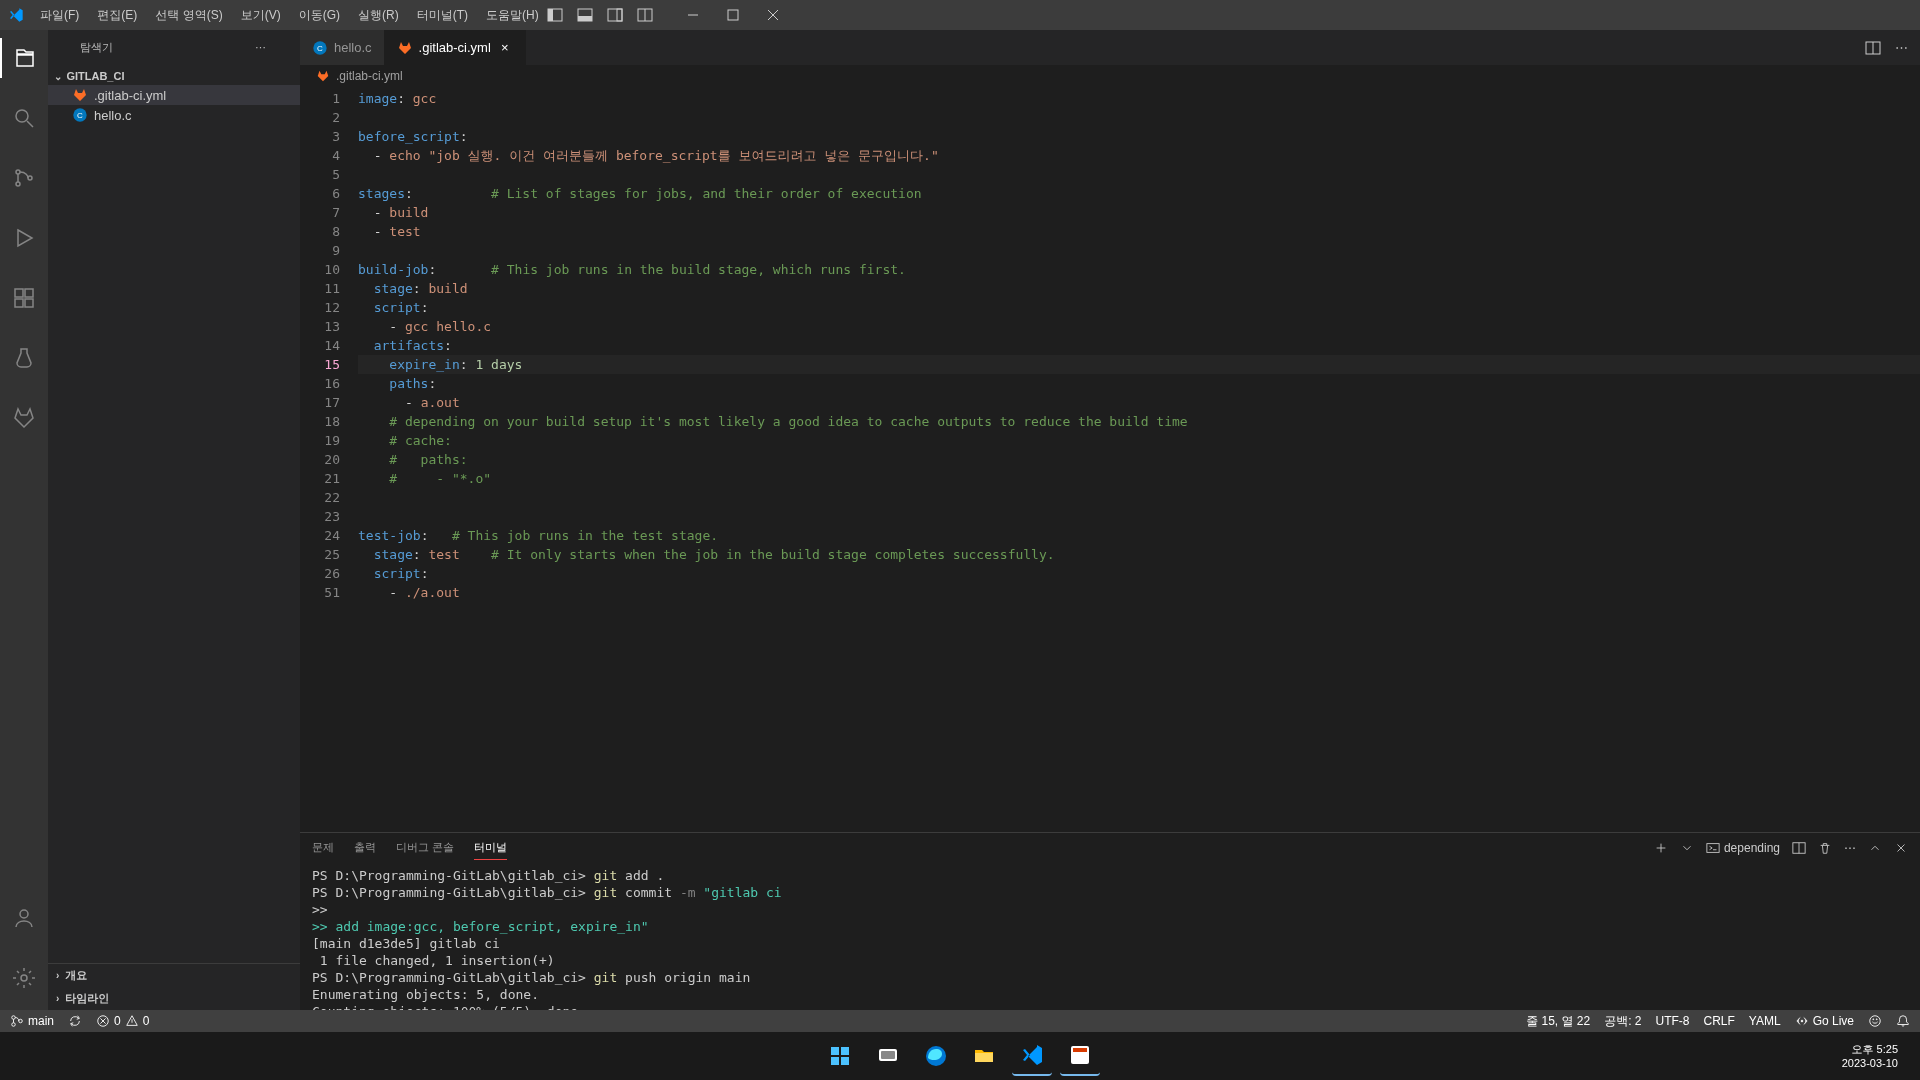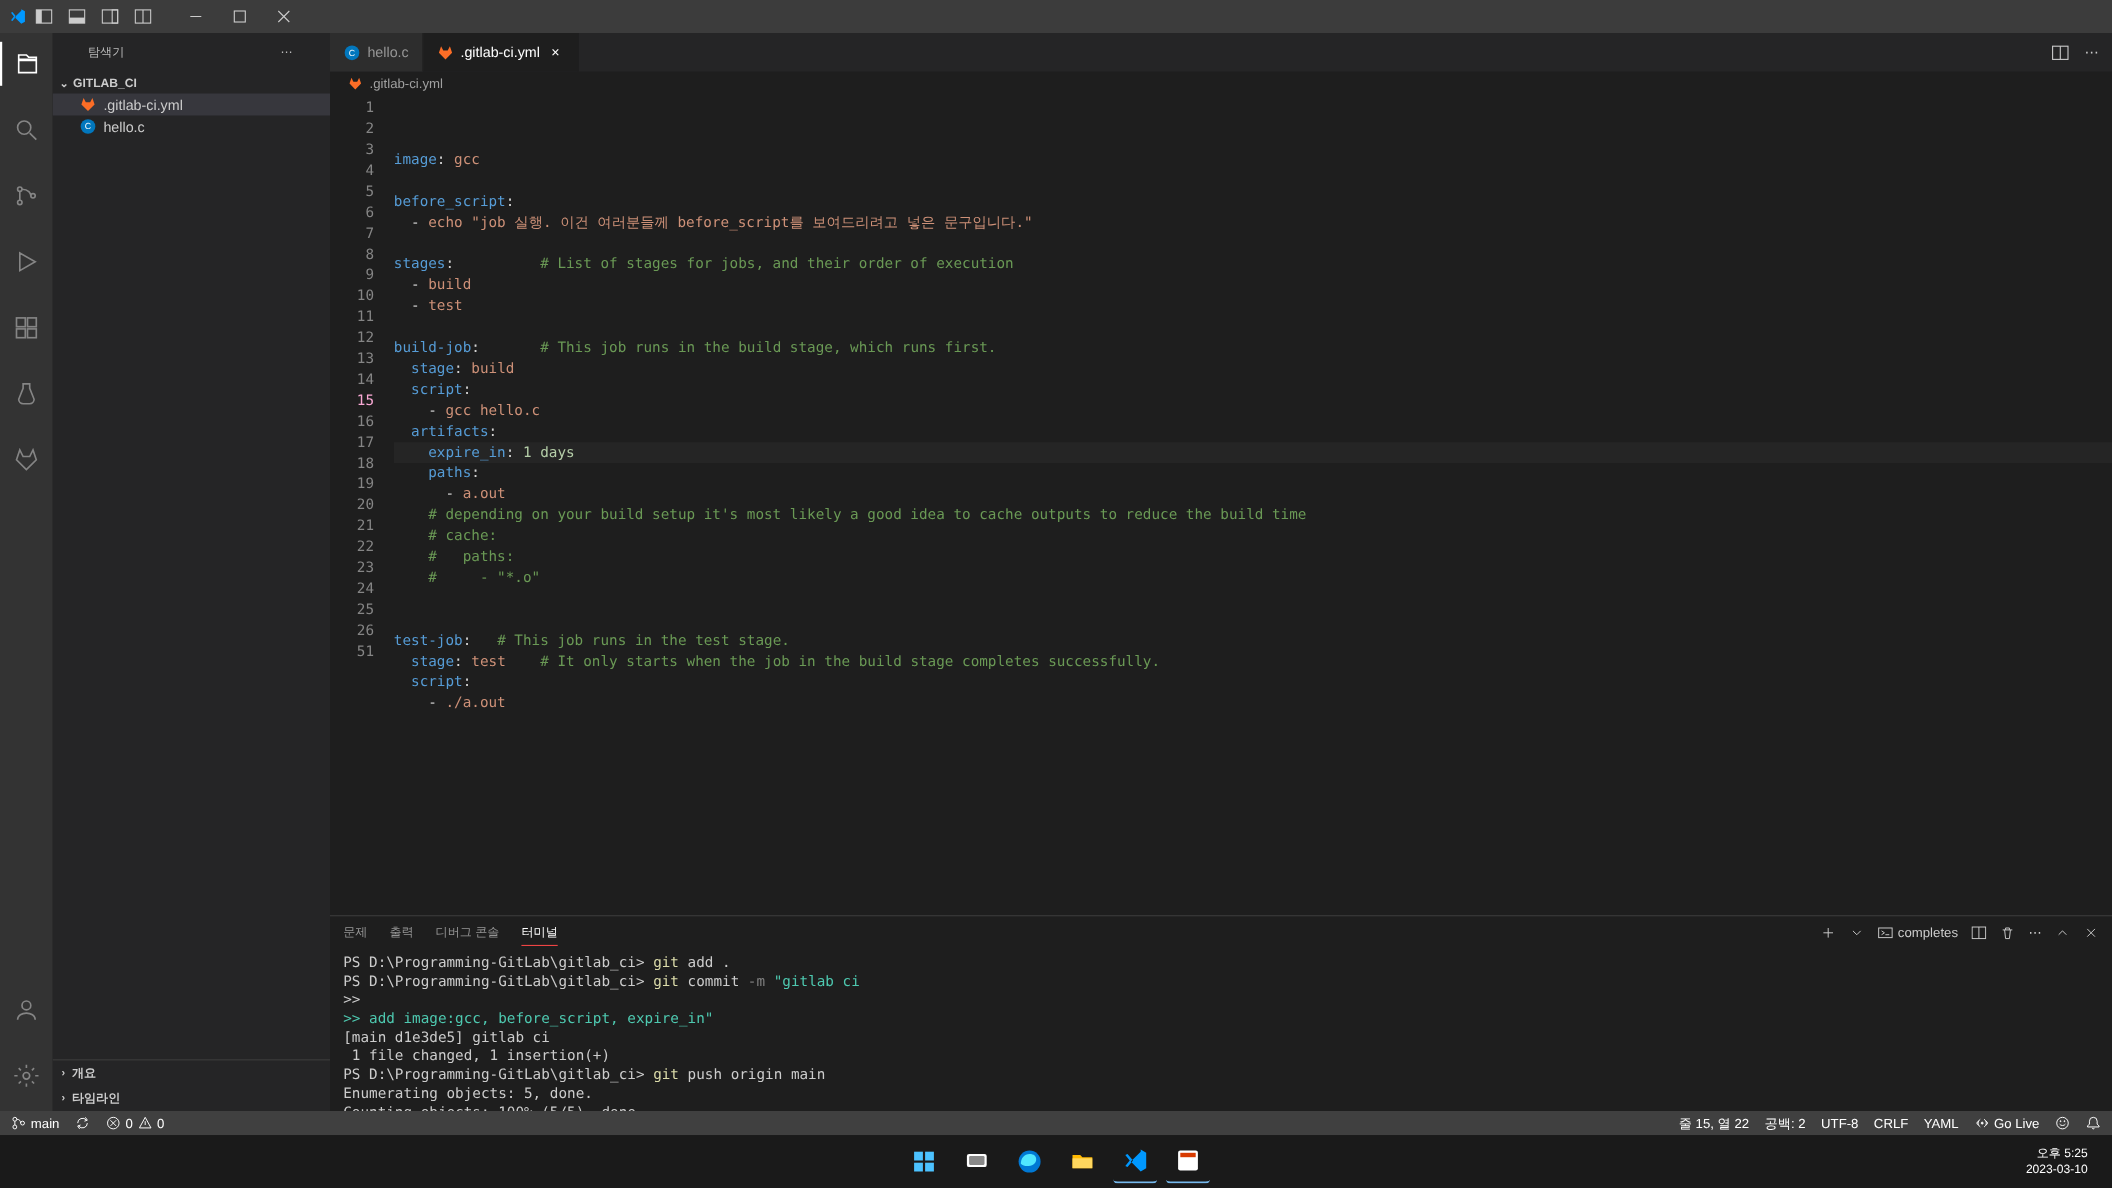--- a/index.html
+++ b/index.html
@@ -46,21 +46,21 @@
 .tab { height: 35px; display: flex; align-items: center; padding: 0 12px; gap: 6px; font-size: 13px; color: #969696; background: #2d2d2d; border-right: 1px solid #1e1e1e; cursor: pointer; }
 .tab.active { background: #1e1e1e; color: #fff; }
 .tab-close { width: 16px; height: 16px; display: flex; align-items: center; justify-content: center; }
 .tabs-right { margin-left: auto; display: flex; gap: 14px; padding-right: 12px; }
 .tabs-right svg { width: 16px; height: 16px; }
 .breadcrumb { height: 22px; display: flex; align-items: center; padding-left: 16px; font-size: 12px; color: #a0a0a0; gap: 6px; }
 .editor { flex: 1; display: flex; font-family: Consolas, monospace; font-size: 13px; line-height: 19px; padding-top: 2px; overflow: hidden; }
 .gutter { width: 58px; text-align: right; color: #858585; padding-right: 18px; }
 .gutter .ln { height: 19px; }
 .gutter .ln.current { color: #f9a8d4; }
-.code { flex: 1; white-space: pre; margin-top: 47px; }
+.code { flex: 1; white-space: pre; }
 .code .line { height: 19px; }
 .code .line.current { background: rgba(255,255,255,0.03); }
 .k { color: #569cd6; } 
 .s { color: #ce9178; } 
 .c { color: #6a9955; } 
 .p { color: #d4d4d4; } 
 .n { color: #b5cea8; } 
 
 
 .panel { height: 178px; background: #1e1e1e; border-top: 1px solid #3c3c3c; display: flex; flex-direction: column; }
@@ -90,20 +90,30 @@
 .gitlab-icon { fill: #fc6d26; }
 .c-icon-bg { fill: #0277bd; }
 </style>
 </head>
 <body>
 
 <div class="titlebar">
   <svg class="vscode-icon" viewBox="0 0 24 24">
       <path fill="#0098ff" d="M17 2l5 3v14l-5 3-9-9 9-9zM3 7l4 5-4 5 2 1 5-6-5-6-2 1z"></path>
     </svg>
+  <div class="menubar" id="menubar">
+      <span>파일(F)</span>
+      <span>편집(E)</span>
+      <span>선택 영역(S)</span>
+      <span>보기(V)</span>
+      <span>이동(G)</span>
+      <span>실행(R)</span>
+      <span>터미널(T)</span>
+      <span>도움말(H)</span>
+    </div>
   <div class="titlebar-right">
     <div class="layout-icons">
       <svg viewBox="0 0 16 16">
           <rect x="1" y="2" width="14" height="12" fill="none" stroke="#ccc"></rect>
           <rect x="1" y="2" width="5" height="12" fill="#ccc"></rect>
         </svg>
       <svg viewBox="0 0 16 16">
           <rect x="1" y="2" width="14" height="12" fill="none" stroke="#ccc"></rect>
           <rect x="1" y="9" width="14" height="5" fill="#ccc"></rect>
         </svg>
@@ -311,21 +321,21 @@
               <line x1="3" y1="8" x2="13" y2="8" stroke="#ccc"></line>
             </svg>
           <svg viewBox="0 0 16 16">
               <path d="M4 6l4 4 4-4" stroke="#ccc" fill="none"></path>
             </svg>
           <span style="display:flex;align-items:center;gap:4px;">
             <svg width="14" height="14" viewBox="0 0 16 16">
                 <rect x="1" y="3" width="14" height="10" fill="none" stroke="#ccc"></rect>
                 <path d="M4 6l3 2-3 2M8 10h4" stroke="#ccc" fill="none"></path>
               </svg>
-            <span>completes</span>
+            <span>depending</span>
           </span>
           <svg viewBox="0 0 16 16">
               <rect x="1" y="2" width="14" height="12" fill="none" stroke="#ccc"></rect>
               <line x1="8" y1="2" x2="8" y2="14" stroke="#ccc"></line>
             </svg>
           <svg viewBox="0 0 16 16">
               <path d="M3 5h10M6 5V3h4v2M5 5l1 9h4l1-9" stroke="#ccc" fill="none"></path>
             </svg>
           <span style="color:#ccc;">⋯</span>
           <svg viewBox="0 0 16 16">

